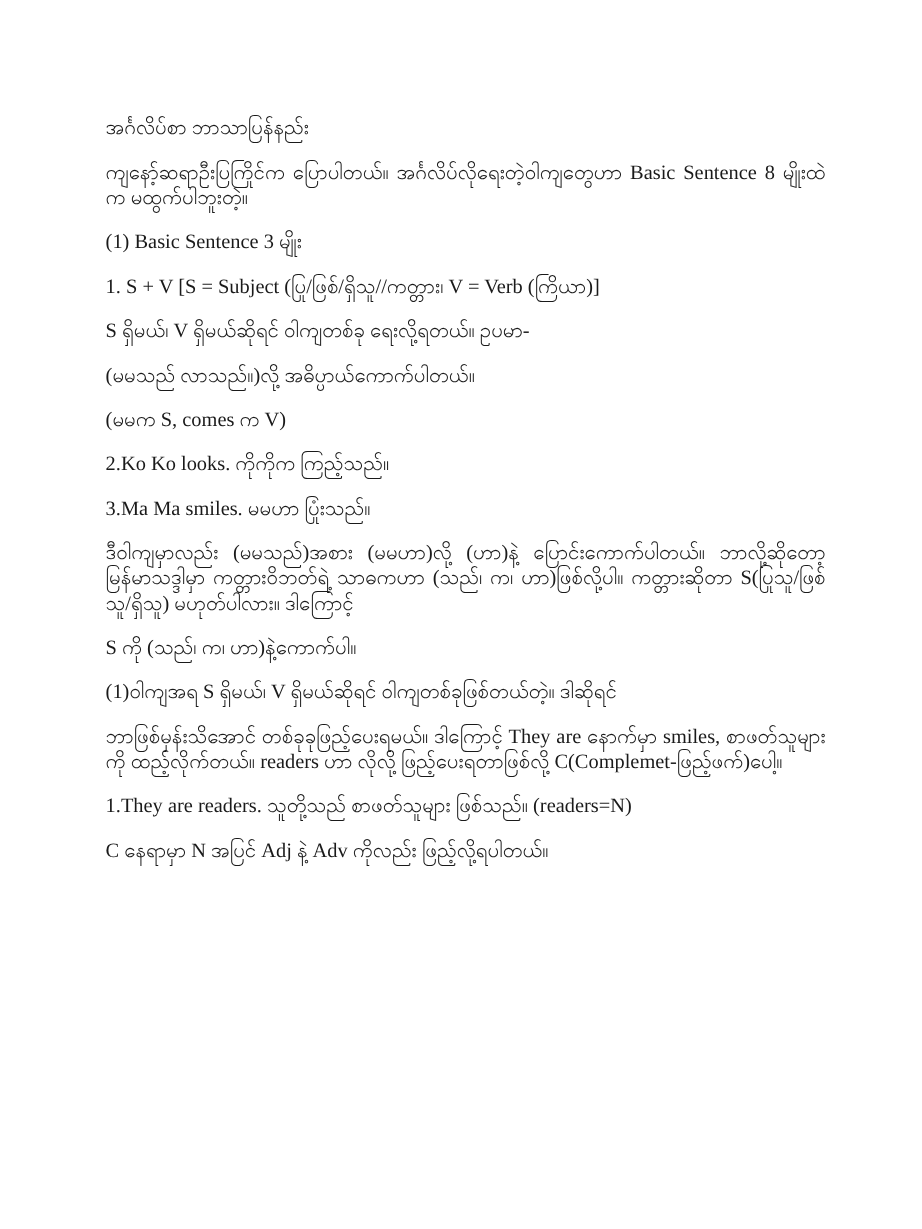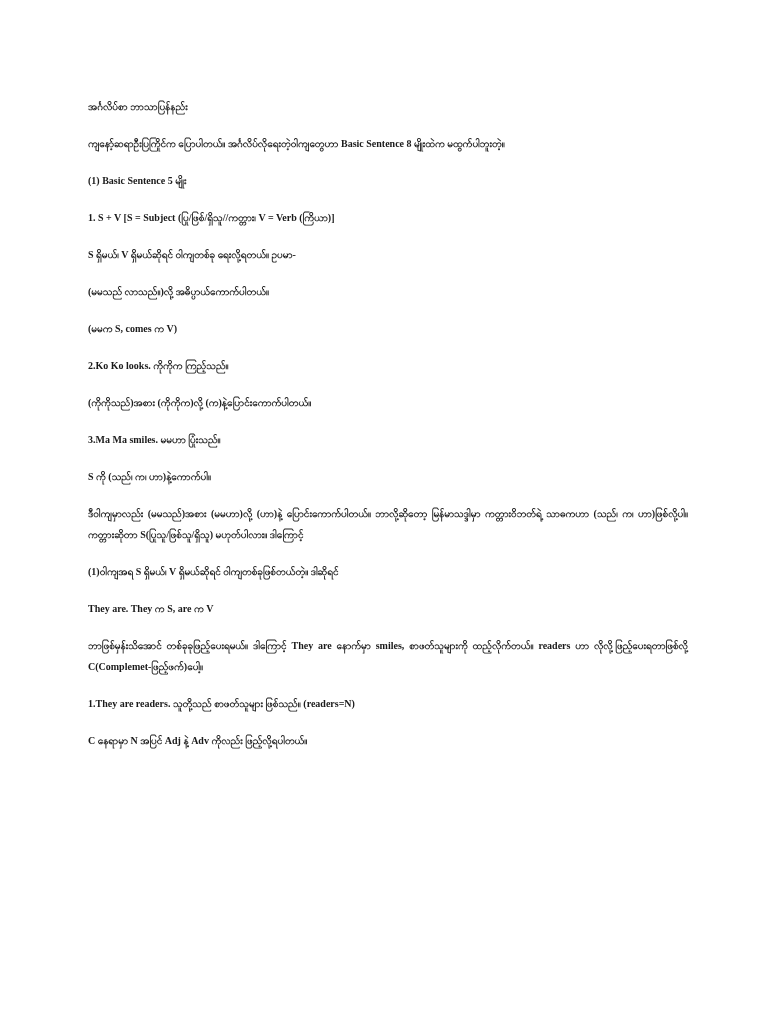--- a/index.html
+++ b/index.html
@@ -15,42 +15,39 @@
       font-family: "Liberation Serif", "DejaVu Serif", serif;
       color: #1a1a1a;
     }
     .page {
       position: absolute;
       left: 88px;
       top: 96px;
       width: 600px;
     }
     .p {
-      font-size: 10px;
+      font-size: 17px;
       line-height: 21px;
       margin: 0 0 16px 0;
       white-space: normal;
       text-align: justify;
-      font-weight: bold;
     }
   </style>
 </head>
 <body>
 
 <div class="page">
   <p class="p">အင်္ဂလိပ်စာ ဘာသာပြန်နည်း</p>
   <p class="p">ကျနော့်ဆရာဦးပြကြိုင်က ပြောပါတယ်။ အင်္ဂလိပ်လိုရေးတဲ့ဝါကျတွေဟာ Basic Sentence 8 မျိုးထဲက မထွက်ပါဘူးတဲ့။</p>
-  <p class="p">(1) Basic Sentence 5 မျိုး</p>
+  <p class="p">(1) Basic Sentence 3 မျိုး</p>
   <p class="p">1. S + V [S = Subject (ပြု/ဖြစ်/ရှိသူ//ကတ္တား၊ V = Verb (ကြိယာ)]</p>
   <p class="p">S ရှိမယ်၊ V ရှိမယ်ဆိုရင် ဝါကျတစ်ခု ရေးလို့ရတယ်။ ဥပမာ-</p>
   <p class="p">(မမသည် လာသည်။)လို့ အဓိပ္ပာယ်ကောက်ပါတယ်။</p>
   <p class="p">(မမက S, comes က V)</p>
   <p class="p">2.Ko Ko looks. ကိုကိုက ကြည့်သည်။</p>
-  <p class="p">(ကိုကိုသည်)အစား (ကိုကိုက)လို့ (က)နဲ့ပြောင်းကောက်ပါတယ်။</p>
   <p class="p">3.Ma Ma smiles. မမဟာ ပြုံးသည်။</p>
+  <p class="p">ဒီဝါကျမှာလည်း (မမသည်)အစား (မမဟာ)လို့ (ဟာ)နဲ့ ပြောင်းကောက်ပါတယ်။ ဘာလို့ဆိုတော့ မြန်မာသဒ္ဒါမှာ ကတ္တားဝိဘတ်ရဲ့ သာဓကဟာ (သည်၊ က၊ ဟာ)ဖြစ်လို့ပါ။ ကတ္တားဆိုတာ S(ပြုသူ/ဖြစ်သူ/ရှိသူ) မဟုတ်ပါလား။ ဒါကြောင့်</p>
   <p class="p">S ကို (သည်၊ က၊ ဟာ)နဲ့ကောက်ပါ။</p>
-  <p class="p">ဒီဝါကျမှာလည်း (မမသည်)အစား (မမဟာ)လို့ (ဟာ)နဲ့ ပြောင်းကောက်ပါတယ်။ ဘာလို့ဆိုတော့ မြန်မာသဒ္ဒါမှာ ကတ္တားဝိဘတ်ရဲ့ သာဓကဟာ (သည်၊ က၊ ဟာ)ဖြစ်လို့ပါ။ ကတ္တားဆိုတာ S(ပြုသူ/ဖြစ်သူ/ရှိသူ) မဟုတ်ပါလား။ ဒါကြောင့်</p>
   <p class="p">(1)ဝါကျအရ S ရှိမယ်၊ V ရှိမယ်ဆိုရင် ဝါကျတစ်ခုဖြစ်တယ်တဲ့။ ဒါဆိုရင်</p>
-  <p class="p">They are. They က S, are က V</p>
   <p class="p">ဘာဖြစ်မှန်းသိအောင် တစ်ခုခုဖြည့်ပေးရမယ်။ ဒါကြောင့် They are နောက်မှာ smiles, စာဖတ်သူများကို ထည့်လိုက်တယ်။ readers ဟာ လိုလို့ဖြည့်ပေးရတာဖြစ်လို့ C(Complemet-ဖြည့်ဖက်)ပေါ့။</p>
   <p class="p">1.They are readers. သူတို့သည် စာဖတ်သူများ ဖြစ်သည်။ (readers=N)</p>
   <p class="p">C နေရာမှာ N အပြင် Adj နဲ့ Adv ကိုလည်း ဖြည့်လို့ရပါတယ်။</p>
 </div>
 
 </body></html>

